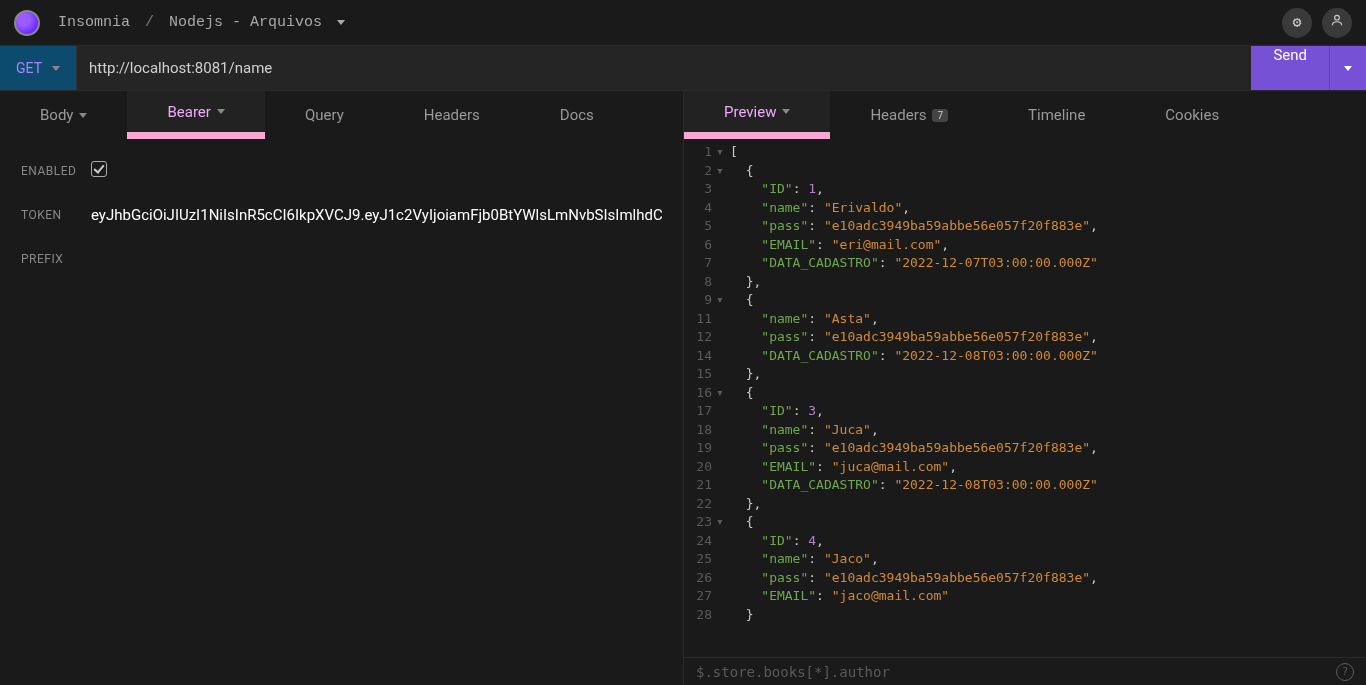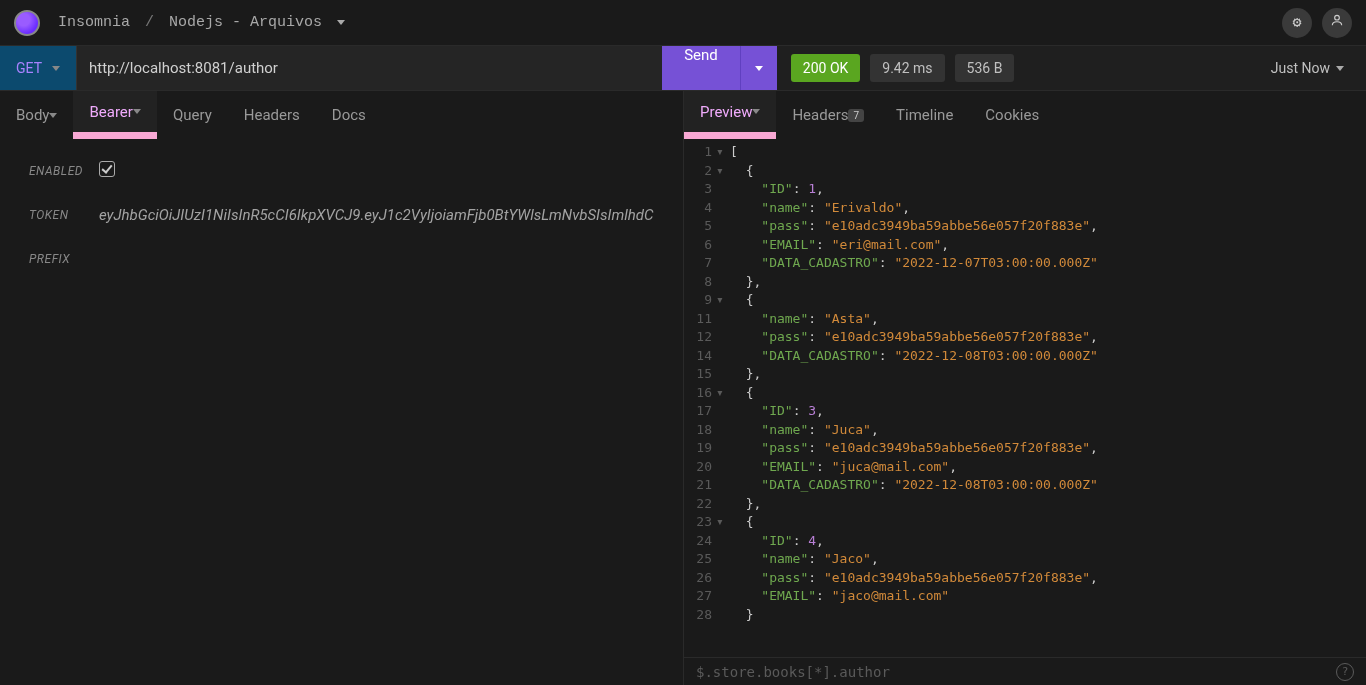--- a/index.html
+++ b/index.html
@@ -131,61 +131,60 @@
   flex: 1;
   display: flex; flex-direction: column;
 }
 .tabs {
   display: flex;
   height: 48px;
   align-items: stretch;
   background: #1a1a1a;
 }
 .tab {
-  padding: 0 16px;
+  padding: 0 40px;
   display: flex; align-items: center;
   color: #999; font-size: 15px;
-  gap: 0;
+  gap: 6px;
 }
 .tab.active {
   color: #f0abfc;
   background: #222;
   border-bottom: 7px solid #f9a8d4;
 }
 .tab .tri {
   width: 0; height: 0;
   border-left: 4px solid transparent;
   border-right: 4px solid transparent;
   border-top: 5px solid #888;
 }
 .tab .count {
   background: #444;
   color: #ccc;
   font-size: 10px;
   padding: 1px 5px;
   border-radius: 3px;
 }
 .bearer-form {
-  padding: 10px 9px;
-  font-style: italic;
+  padding: 10px 1px;
 }
 .form-row {
   display: flex; align-items: center;
   height: 44px;
   padding: 0 20px;
 }
 .form-label {
   width: 70px;
   color: #888;
   font-size: 12px;
   letter-spacing: 0.5px;
 }
 .form-value {
   flex: 1;
-  color: #a3a3a3;
+  color: #ffffff;
   overflow: hidden;
   white-space: nowrap;
   font-size: 15px;
 }
 .checkbox {
   width: 16px; height: 16px;
   border: 1.5px solid #aaa;
   border-radius: 3px;
   position: relative;
   display: inline-block;
@@ -278,39 +277,27 @@
     </div>
   </div>
 </div>
 
 <div class="urlbar">
   <div class="method">
     <span>GET</span>
     <span class="tri"></span>
   </div>
   <div class="url">
-    <span>http://localhost:8081/author</span>
+    <span>http://localhost:8081/name</span>
   </div>
   <div class="send-btn">
     <span>Send</span>
   </div>
   <div class="send-drop">
     <span class="tri"></span>
-  </div>
-  <div class="resp-status">
-    <span class="badge badge-ok">
-      <span>200</span>
-      <span>OK</span>
-    </span>
-    <span class="badge">9.42 ms</span>
-    <span class="badge">536 B</span>
-    <span class="time-label">
-      <span>Just Now</span>
-      <span class="tri"></span>
-    </span>
   </div>
 </div>
 
 <div class="panes">
   <div class="pane-left">
     <div class="tabs">
       <div class="tab">
         <span>Body</span>
         <span class="tri"></span>
       </div>

